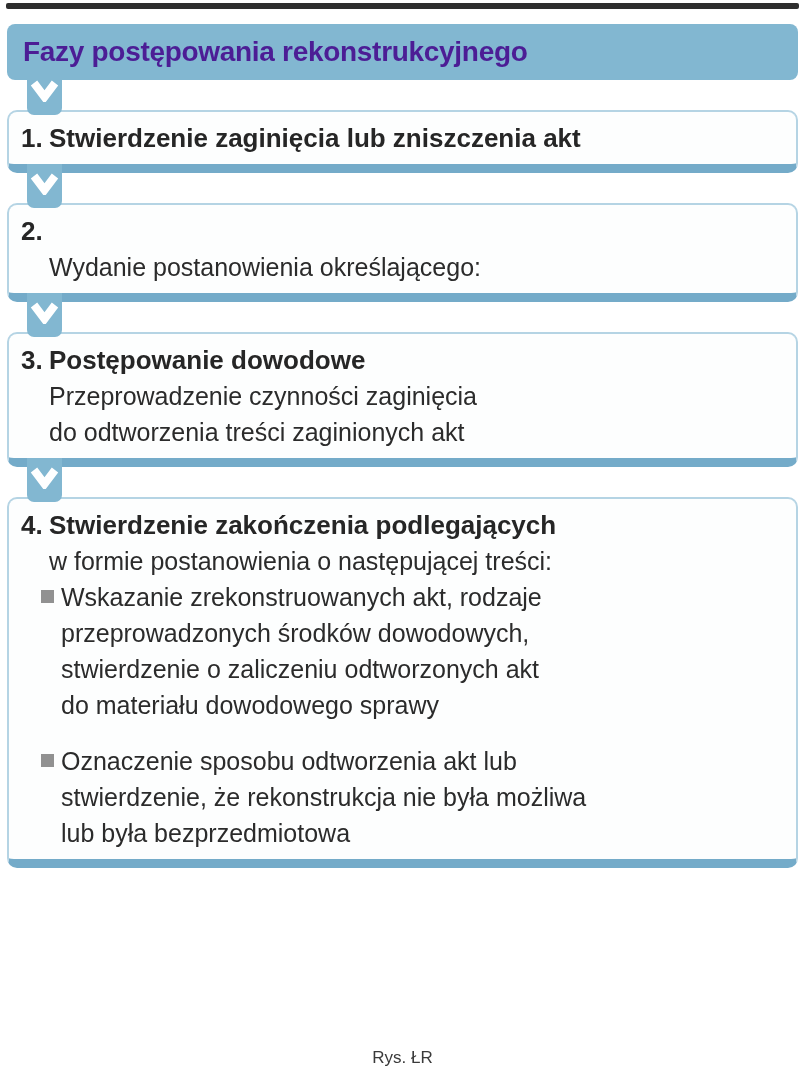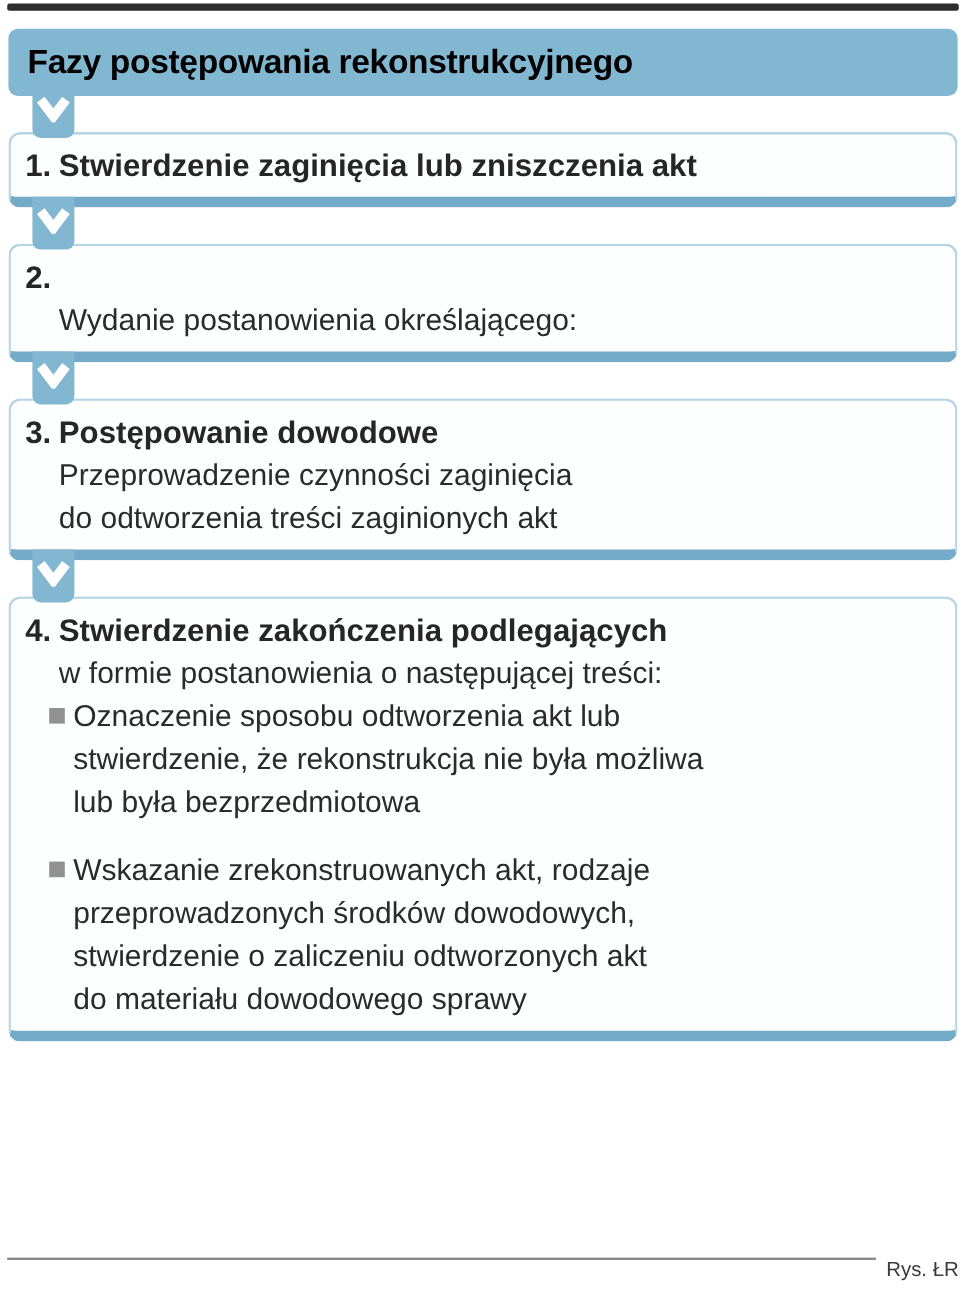--- a/index.html
+++ b/index.html
@@ -22,21 +22,21 @@
   .header-bar {
     margin: 15px 7px 0 7px;
     height: 56px;
     background: #82b7d1;
     border-radius: 8px;
     display: flex;
     align-items: center;
     padding-left: 16px;
   }
   .header-bar .title {
-    color: #000000;
+    color: #4c1d95;
     font-size: 28px;
     font-weight: bold;
     letter-spacing: -0.3px;
   }
   .connector {
     height: 30px;
     margin: 0 7px;
     position: relative;
   }
   .chev {
@@ -74,21 +74,22 @@
     background: #919191;
     flex: none;
     margin: 11px 7px 0 0;
   }
   .bullet .bullet-text { white-space: pre-line; }
   .footer {
     margin-top: auto;
     margin-bottom: 12px;
     padding: 0 6px;
     display: flex;
-    align-items: flex-start;
+    align-items: center;
+    flex-direction: column;
   }
   .footer .rule { flex: 1; height: 2px; background: #8a8a8a; margin-right: 9px; }
   .footer .credit { font-size: 17px; color: #3a3a3a; line-height: 20px; }
 </style>
 </head>
 <body>
 
 <div class="top-rule"></div>
 
 <div class="header-bar">
@@ -152,30 +153,30 @@
 
 <div class="phase-box">
   <div class="phase-head">
     <span class="num">4.</span>
     <span class="ttl">Stwierdzenie zakończenia podlegających</span>
   </div>
   <div class="phase-intro">w formie postanowienia o następującej treści:</div>
   <div class="bullets">
     <div class="bullet">
       <span class="sq"></span>
-      <span class="bullet-text">Oznaczenie sposobu odtworzenia akt lub
-stwierdzenie, że rekonstrukcja nie była możliwa
-lub była bezprzedmiotowa</span>
-    </div>
-    <div class="bullet">
-      <span class="sq"></span>
       <span class="bullet-text">Wskazanie zrekonstruowanych akt, rodzaje
 przeprowadzonych środków dowodowych,
 stwierdzenie o zaliczeniu odtworzonych akt
 do materiału dowodowego sprawy</span>
+    </div>
+    <div class="bullet">
+      <span class="sq"></span>
+      <span class="bullet-text">Oznaczenie sposobu odtworzenia akt lub
+stwierdzenie, że rekonstrukcja nie była możliwa
+lub była bezprzedmiotowa</span>
     </div>
   </div>
 </div>
 
 <div class="footer">
   <div class="rule"></div>
   <span class="credit">Rys. ŁR</span>
 </div>
 
 </body></html>

